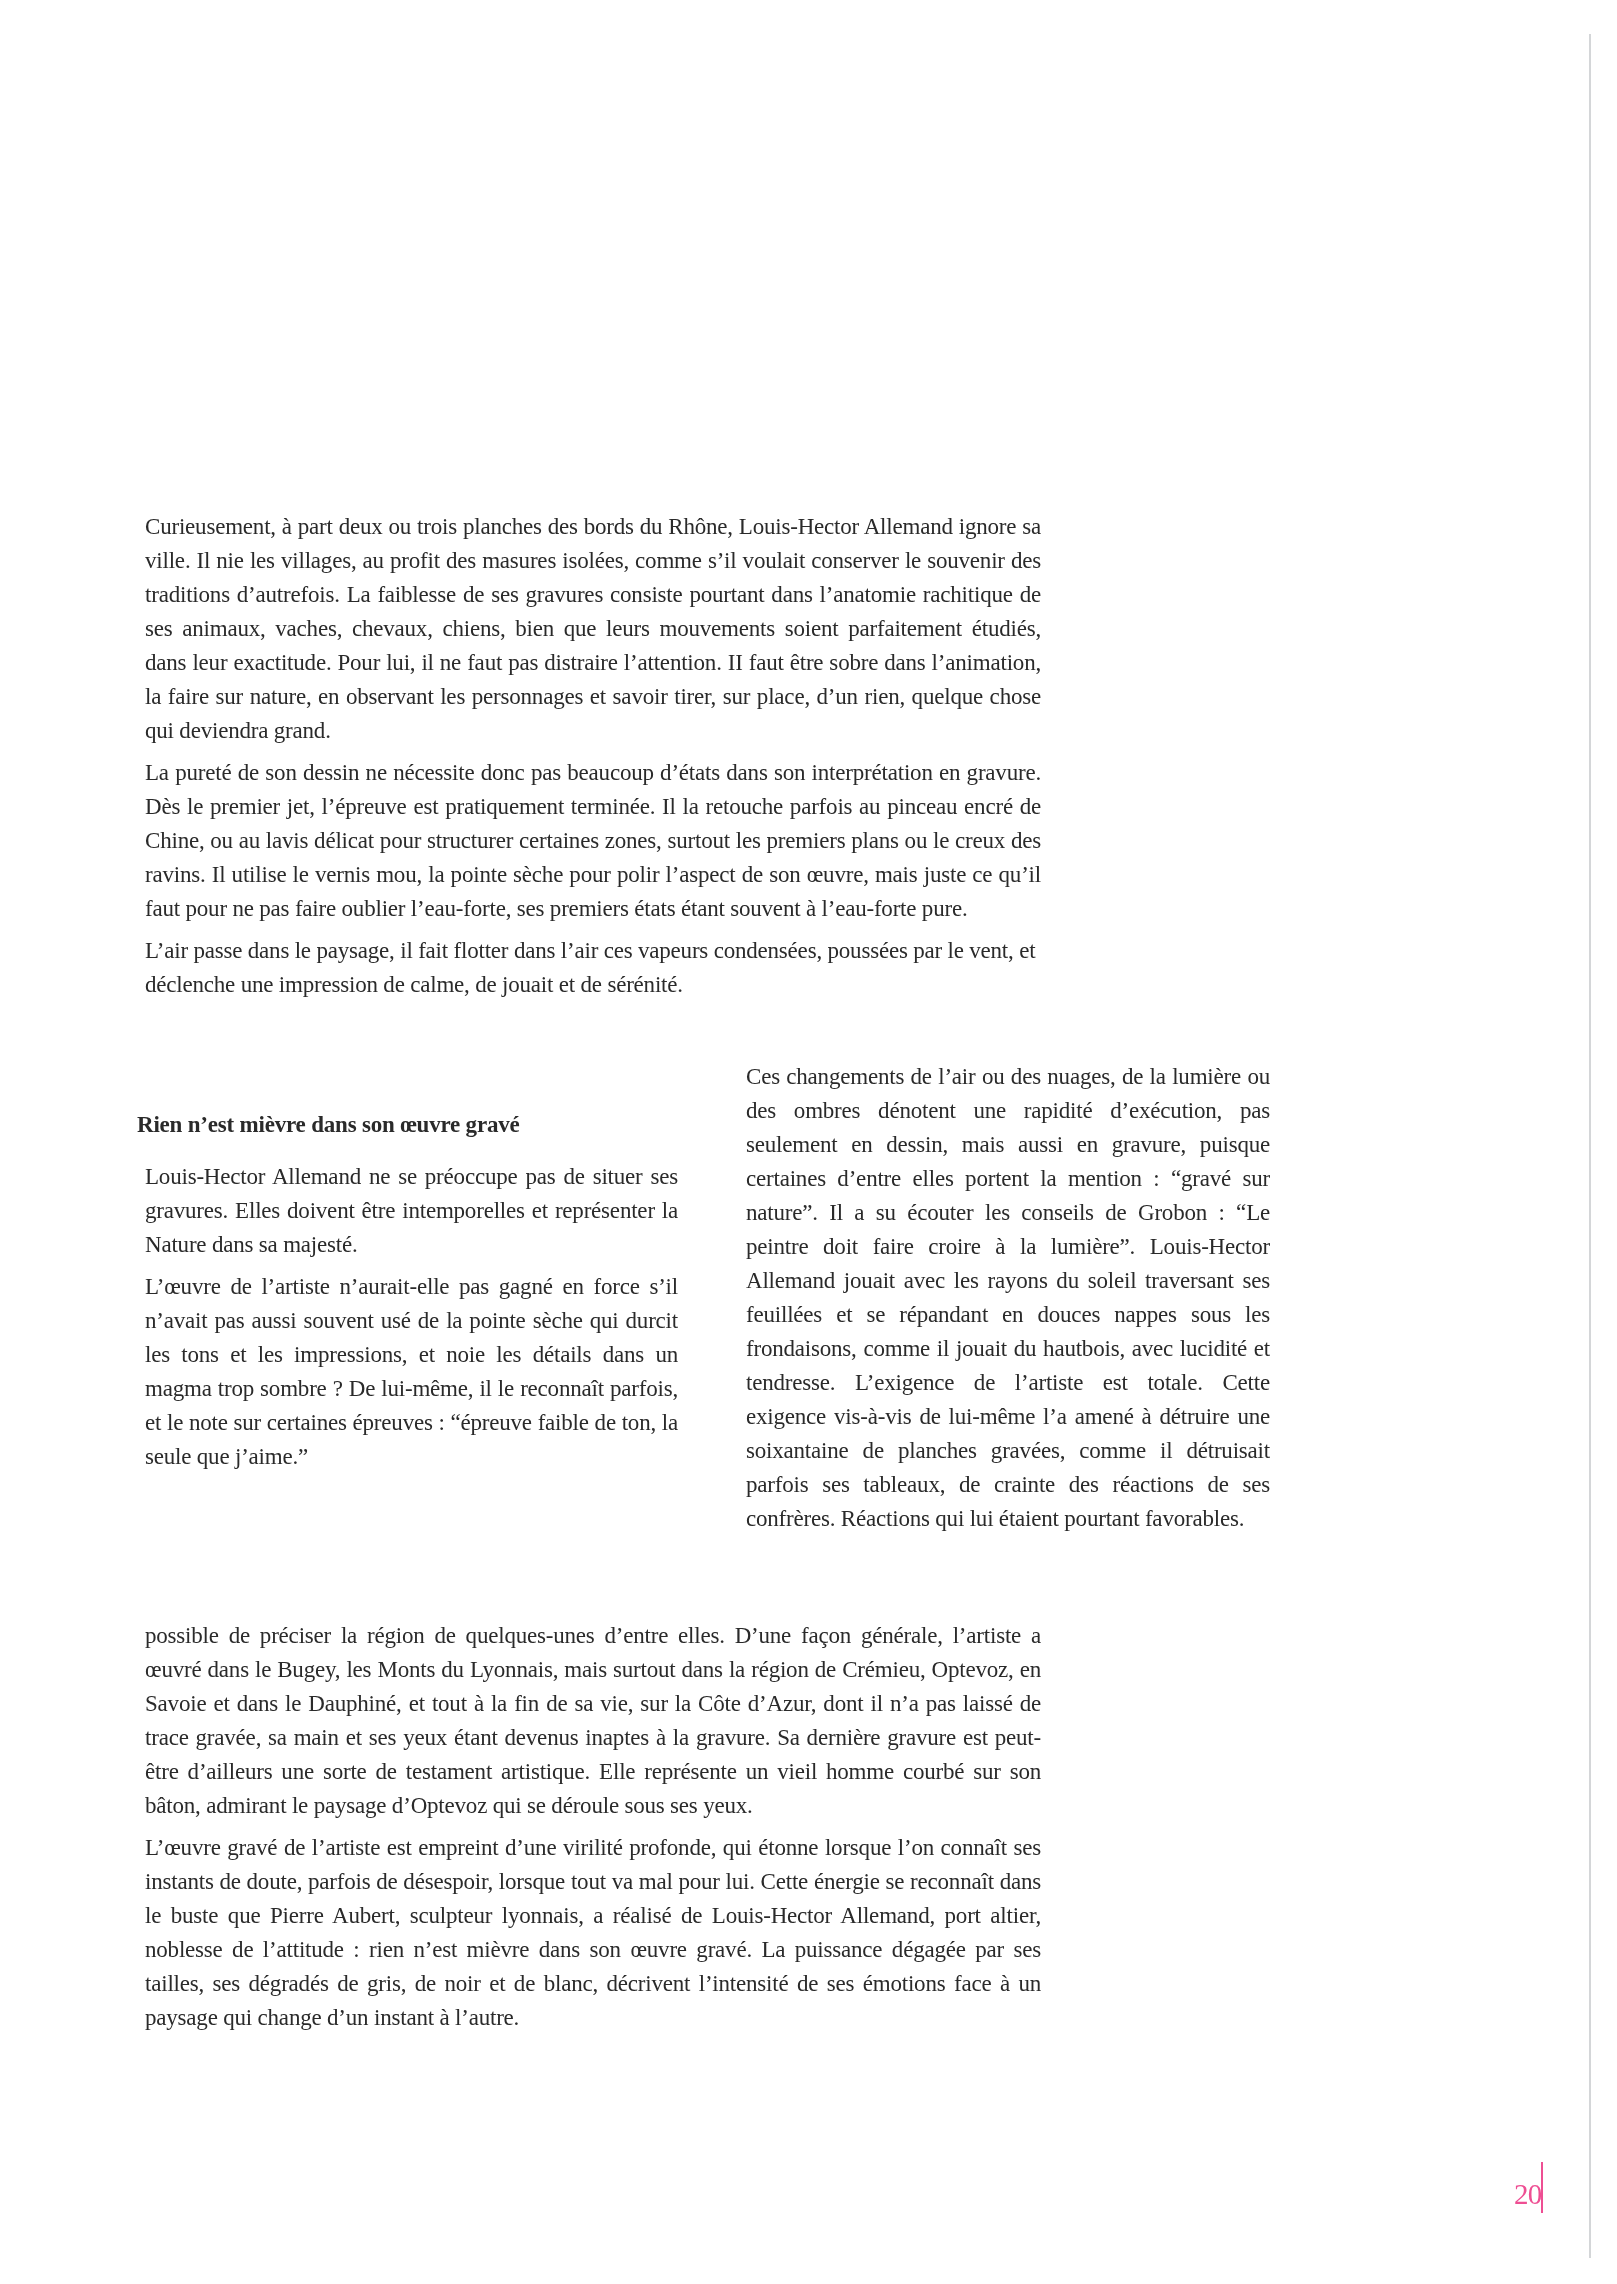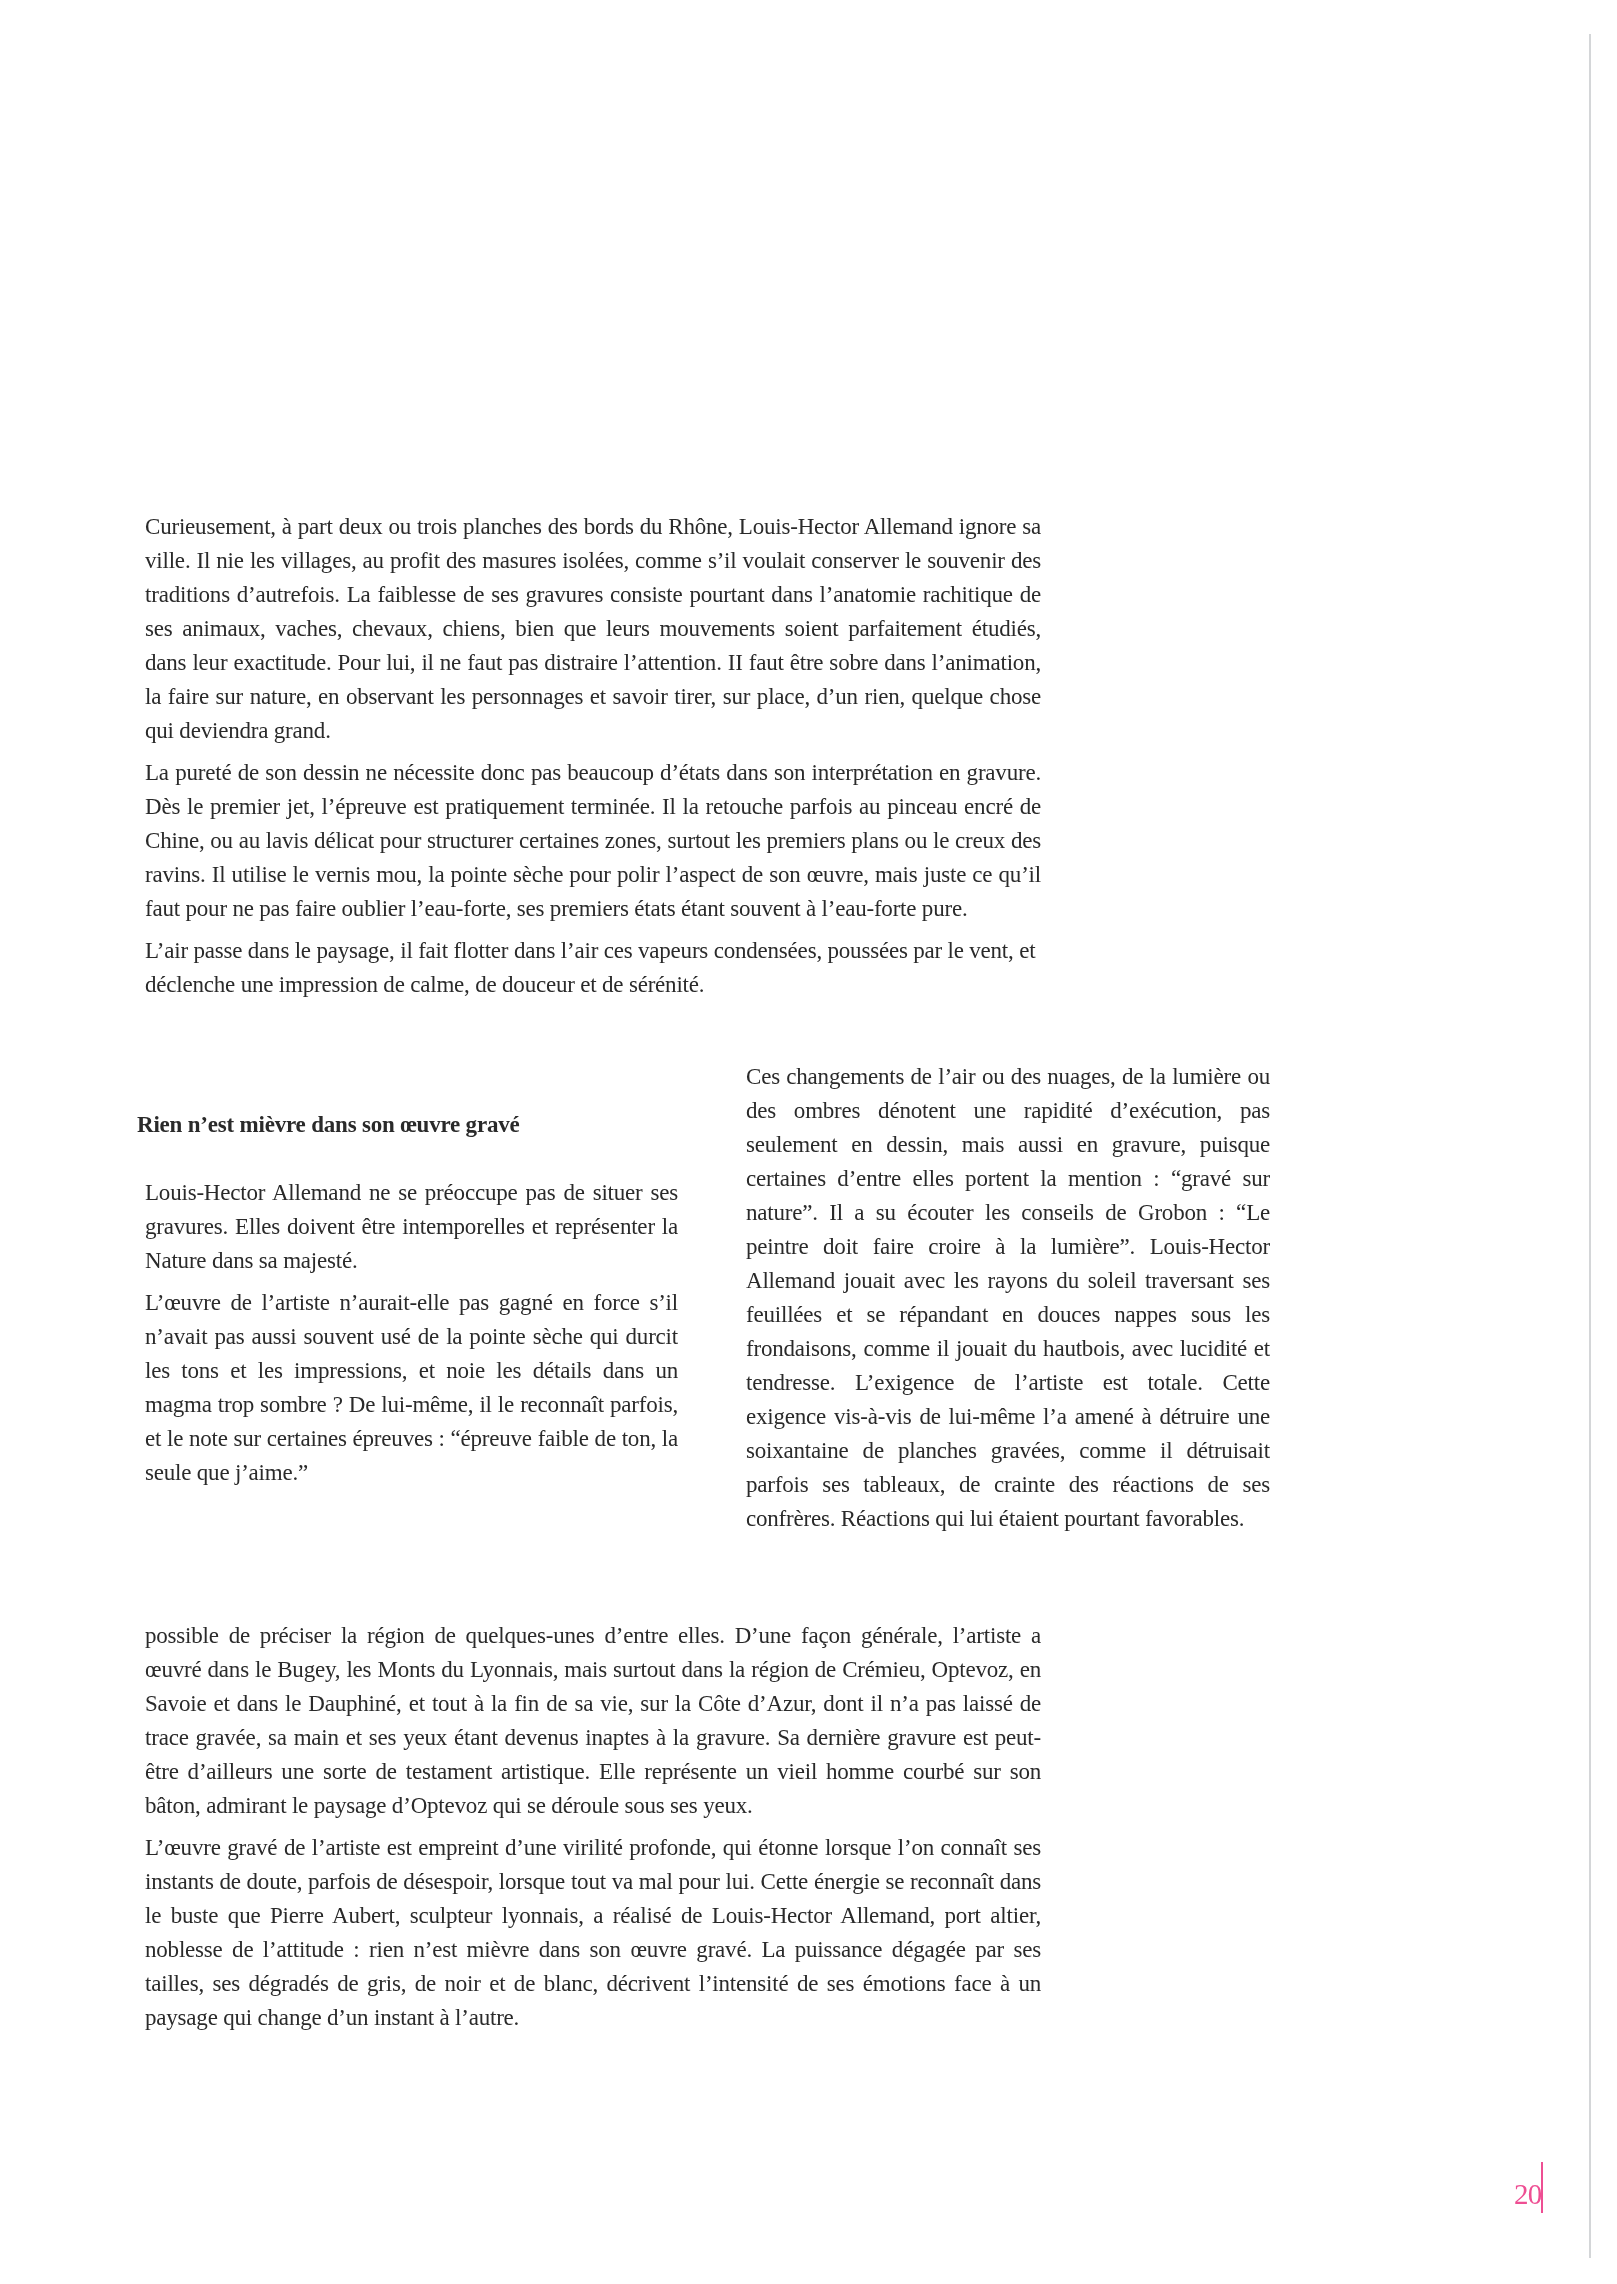--- a/index.html
+++ b/index.html
@@ -54,21 +54,21 @@
     }
     #bottom-block {
       left: 137px;
       top: 1611px;
       width: 912px;
     }
     .section-heading {
       font-weight: bold;
       font-size: 23px;
       line-height: 34px;
-      margin: 0 0 34px 0;
+      margin: 0 0 18px 0;
       text-align: left;
     }
     .page-number-wrap {
       position: absolute;
       left: 1514px;
       top: 2162px;
       height: 51px;
       display: flex;
       align-items: flex-end;
     }
@@ -87,21 +87,21 @@
     }
   </style>
 </head>
 <body>
 
 <div class="page-edge-line"></div>
 
 <div id="intro-block" class="text-block">
   <p>Curieusement, à part deux ou trois planches des bords du Rhône, Louis-Hector Allemand ignore sa ville. Il nie les villages, au profit des masures isolées, comme s’il voulait conserver le souvenir des traditions d’autrefois. La faiblesse de ses gravures consiste pourtant dans l’anatomie rachitique de ses animaux, vaches, chevaux, chiens, bien que leurs mouvements soient parfaitement étudiés, dans leur exactitude. Pour lui, il ne faut pas distraire l’attention. II faut être sobre dans l’animation, la faire sur nature, en observant les personnages et savoir tirer, sur place, d’un rien, quelque chose qui deviendra grand.</p>
   <p>La pureté de son dessin ne nécessite donc pas beaucoup d’états dans son interpré­tation en gravure. Dès le premier jet, l’épreuve est pratiquement terminée. Il la retouche parfois au pinceau encré de Chine, ou au lavis délicat pour structurer cer­taines zones, surtout les premiers plans ou le creux des ravins. Il utilise le vernis mou, la pointe sèche pour polir l’aspect de son œuvre, mais juste ce qu’il faut pour ne pas faire oublier l’eau-forte, ses premiers états étant souvent à l’eau-forte pure.</p>
-  <p class="para-last">L’air passe dans le paysage, il fait flotter dans l’air ces vapeurs condensées, poussées par le vent, et déclenche une impression de calme, de douceur et de sérénité.</p>
+  <p class="para-last">L’air passe dans le paysage, il fait flotter dans l’air ces vapeurs condensées, poussées par le vent, et déclenche une impression de calme, de jouait et de sérénité.</p>
 </div>
 
 <div id="col-left" class="text-block">
   <h2 class="section-heading">Rien n’est mièvre dans son œuvre gravé</h2>
   <p>Louis-Hector Allemand ne se préoccupe pas de situer ses gravures. Elles doivent être intempo­relles et représenter la Nature dans sa majesté.</p>
   <p>L’œuvre de l’artiste n’aurait-elle pas gagné en force s’il n’avait pas aussi souvent usé de la pointe sèche qui durcit les tons et les impres­sions, et noie les détails dans un magma trop sombre ? De lui-même, il le reconnaît parfois, et le note sur certaines épreuves : “épreuve faible de ton, la seule que j’aime.”</p>
 </div>
 
 <div id="col-right" class="text-block">
   <p>Ces changements de l’air ou des nuages, de la lumière ou des ombres dénotent une rapidité d’exécution, pas seulement en dessin, mais aussi en gravure, puisque certaines d’entre elles portent la mention : “gravé sur nature”. Il a su écouter les conseils de Grobon : “Le peintre doit faire croire à la lumière”. Louis-Hector Allemand jouait avec les rayons du soleil traversant ses feuillées et se répandant en douces nappes sous les frondaisons, comme il jouait du hautbois, avec lucidité et tendresse. L’exigence de l’artiste est totale. Cette exigence vis-à-vis de lui-même l’a amené à détruire une soixantaine de planches gravées, comme il détruisait parfois ses tableaux, de crainte des réactions de ses confrères. Réactions qui lui étaient pourtant favorables.</p>

